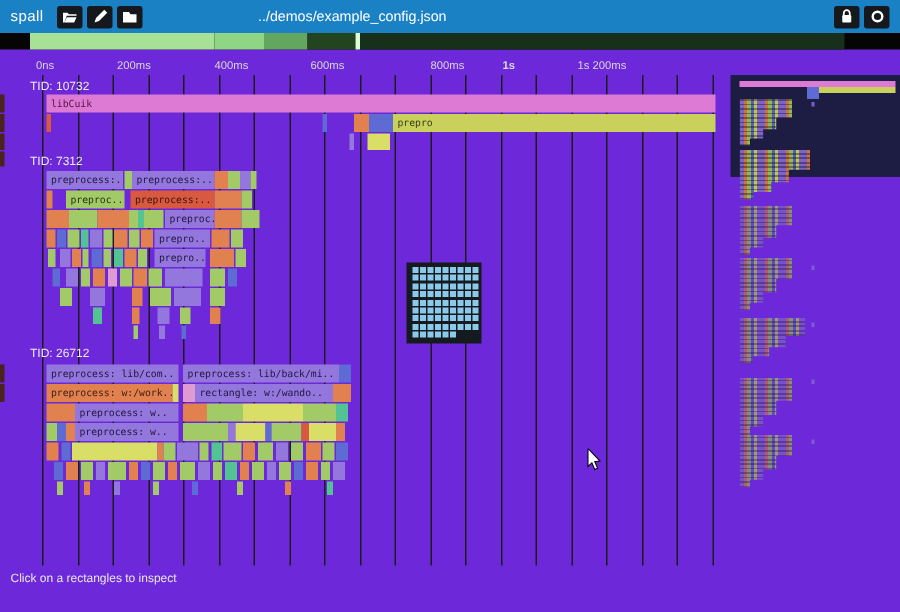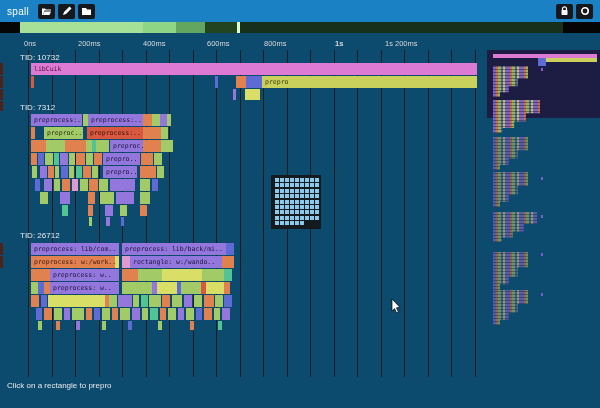--- a/index.html
+++ b/index.html
@@ -1,17 +1,17 @@
 <!DOCTYPE html>
 <html><head>
 <meta charset="utf-8">
 <style>
   html,body{margin:0;padding:0;width:600px;height:408px;overflow:hidden;background:#060606;
     font-family:"Liberation Sans",sans-serif;}
-  #stage{position:absolute;left:0;top:0;width:600px;height:408px;background:#0c4a6e;}
+  #stage{position:absolute;left:0;top:0;width:600px;height:408px;background:#6d28d9;}
   
   #topbar{position:absolute;left:0;top:0;width:600px;height:22px;background:#1a81c5;
     display:flex;align-items:center;}
   #app-name{margin-left:7px;font-size:10px;color:#fff;letter-spacing:.3px;}
   .icon-btn{width:17px;height:15px;background:#15181c;border-radius:2px;margin-left:3px;
     display:flex;align-items:center;justify-content:center;}
   .icon-btn svg{display:block;}
   #left-btns{display:flex;margin-left:6px;}
   #right-btns{display:flex;margin-left:auto;margin-right:7px;}
   #tb-title{position:absolute;left:172px;top:6px;font-size:9.5px;color:#fff;}
@@ -64,20 +64,21 @@
         </span>
       </div>
       <div class="icon-btn">
         <span>
           <svg width="11" height="9" viewBox="0 0 11 9">
               <path d="M1 1h4l1 1.5h4V8H1z" fill="#fff"></path>
             </svg>
         </span>
       </div>
     </div>
+    <div id="tb-title">../demos/example_config.json</div>
     <div id="right-btns">
       <div class="icon-btn">
         <span>
           <svg width="9" height="10" viewBox="0 0 9 10">
               <path d="M2.5 4V2.8a2 2 0 0 1 4 0V4" fill="none" stroke="#fff" stroke-width="1.2"></path>
               <rect x="1.5" y="4" width="6" height="5" rx="0.8" fill="#fff"></rect>
             </svg>
         </span>
       </div>
       <div class="icon-btn">
@@ -96,21 +97,21 @@
       <div class="seg" style="left: 176px; width: 29px; background: rgb(99, 166, 96);"></div>
       <div class="seg" style="left: 205px; width: 32px; background: rgb(34, 68, 31);"></div>
       <div class="seg" style="left: 237px; width: 3px; background: rgb(221, 255, 212);"></div>
       <div class="seg" style="left: 240px; width: 323px; background: rgb(23, 48, 27);"></div>
     </div>
   <div id="timeline">
       <div class="tick" style="left: 24px;">0ns</div>
       <div class="tick" style="left: 78px;">200ms</div>
       <div class="tick" style="left: 143px; text-align: right;">400ms</div>
       <div class="tick" style="left: 207px; text-align: right;">600ms</div>
-      <div class="tick" style="left: 264px;">800ms</div>
+      <div class="tick" style="left: 287px;">800ms</div>
       <div class="tick" style="left: 335px; font-weight: bold;">1s</div>
       <div class="tick" style="left: 385px;">1s 200ms</div>
     </div>
   <div id="gridlines">
       <div class="gl" style="left: 28px; top: 50px; height: 327px;"></div>
       <div class="gl" style="left: 52px; top: 50px; height: 327px;"></div>
       <div class="gl" style="left: 75px; top: 50px; height: 327px;"></div>
       <div class="gl" style="left: 99px; top: 50px; height: 327px;"></div>
       <div class="gl" style="left: 122px; top: 50px; height: 327px;"></div>
       <div class="gl" style="left: 146px; top: 50px; height: 327px;"></div>
@@ -382,20 +383,20 @@
       <div class="mini-cluster" style="left: 493px; top: 212px; width: 44px; height: 30px; opacity: 0.7;"></div>
       <div class="mini-cluster" style="left: 493px; top: 252px; width: 35px; height: 38px; opacity: 0.7;"></div>
       <div class="mini-cluster" style="left: 493px; top: 290px; width: 35px; height: 35px; opacity: 0.7;"></div>
       <div class="mini-dot" style="left: 541px; top: 68px;"></div>
       <div class="mini-dot" style="left: 541px; top: 177px;"></div>
       <div class="mini-dot" style="left: 541px; top: 215px;"></div>
       <div class="mini-dot" style="left: 541px; top: 253px;"></div>
       <div class="mini-dot" style="left: 541px; top: 293px;"></div>
     </div>
 
-  <div class="footer-line" style="top:381px">Click on a rectangle to prepro</div>
+  <div class="footer-line" style="top:381px">Click on a rectangles to inspect</div>
 
   <div id="cursor" style="left: 391px; top: 299px;">
     <svg width="10" height="15" viewBox="0 0 10 15">
         <path d="M1 0 L1 12 L3.6 9.6 L5.5 14 L7.4 13.1 L5.5 8.8 L9 8.4 Z" fill="#fff" stroke="#000" stroke-width="0.7"></path>
       </svg>
   </div>
 </div>
 
 </body></html>

